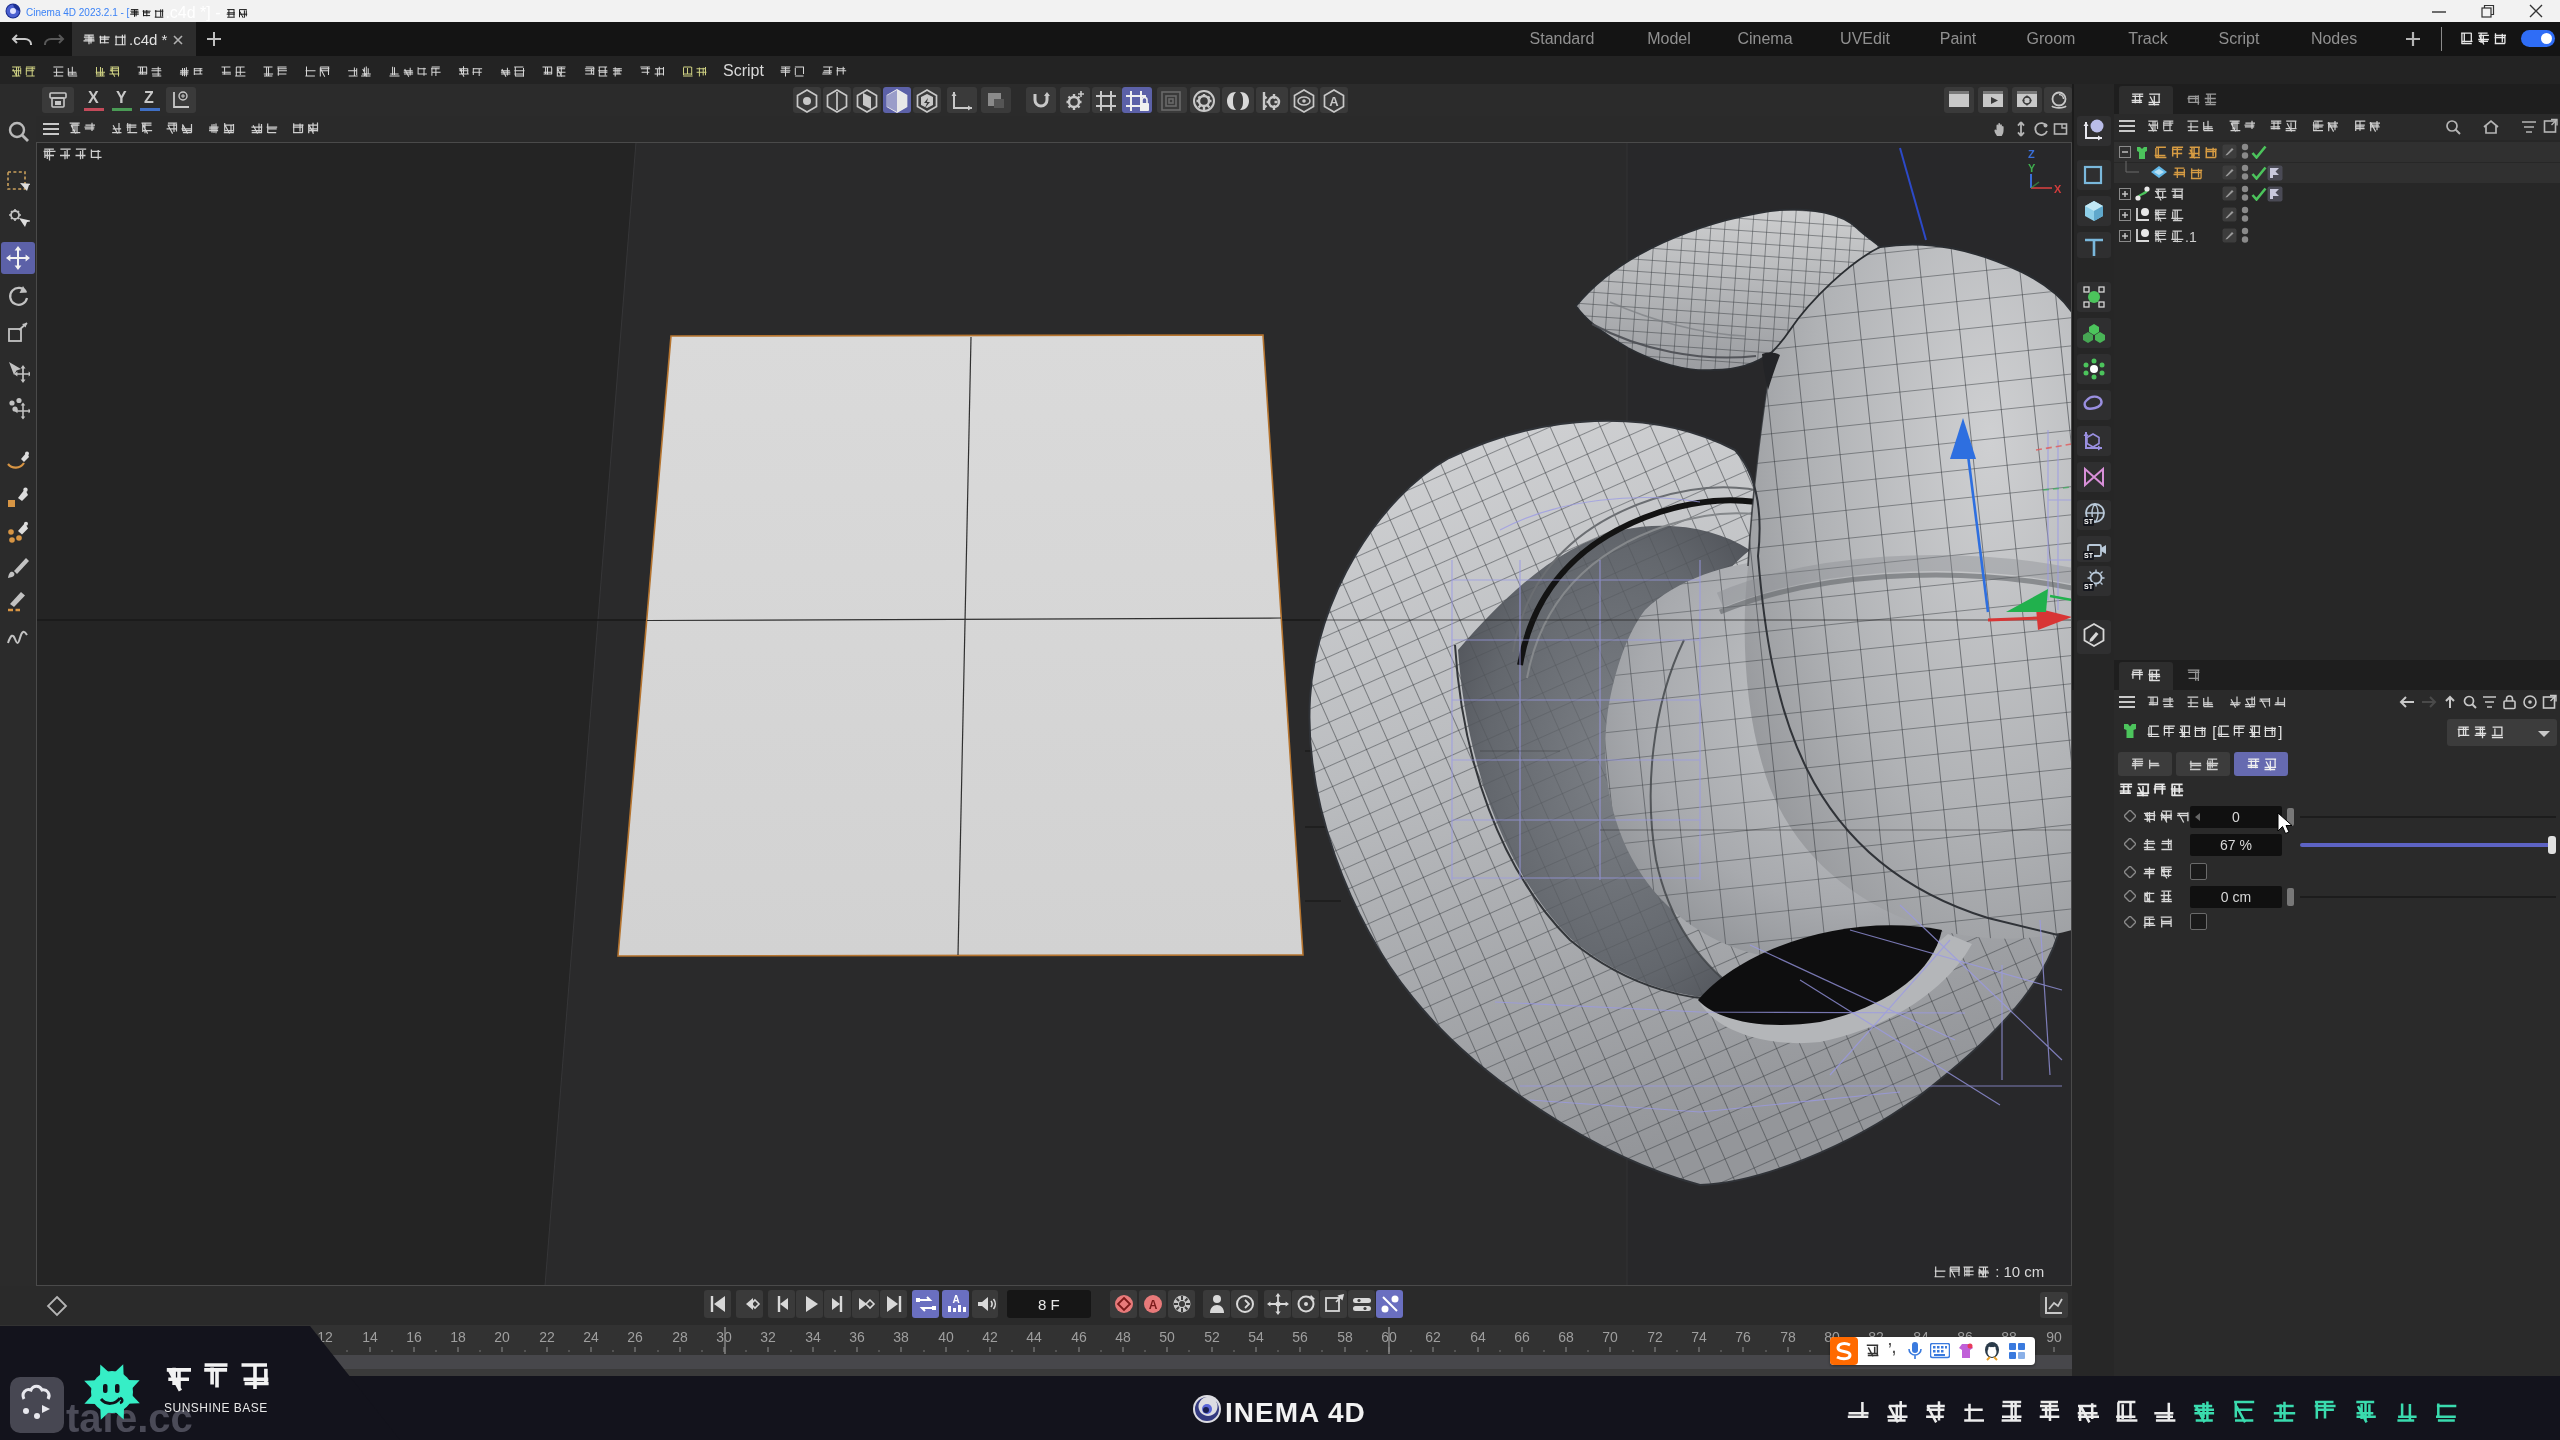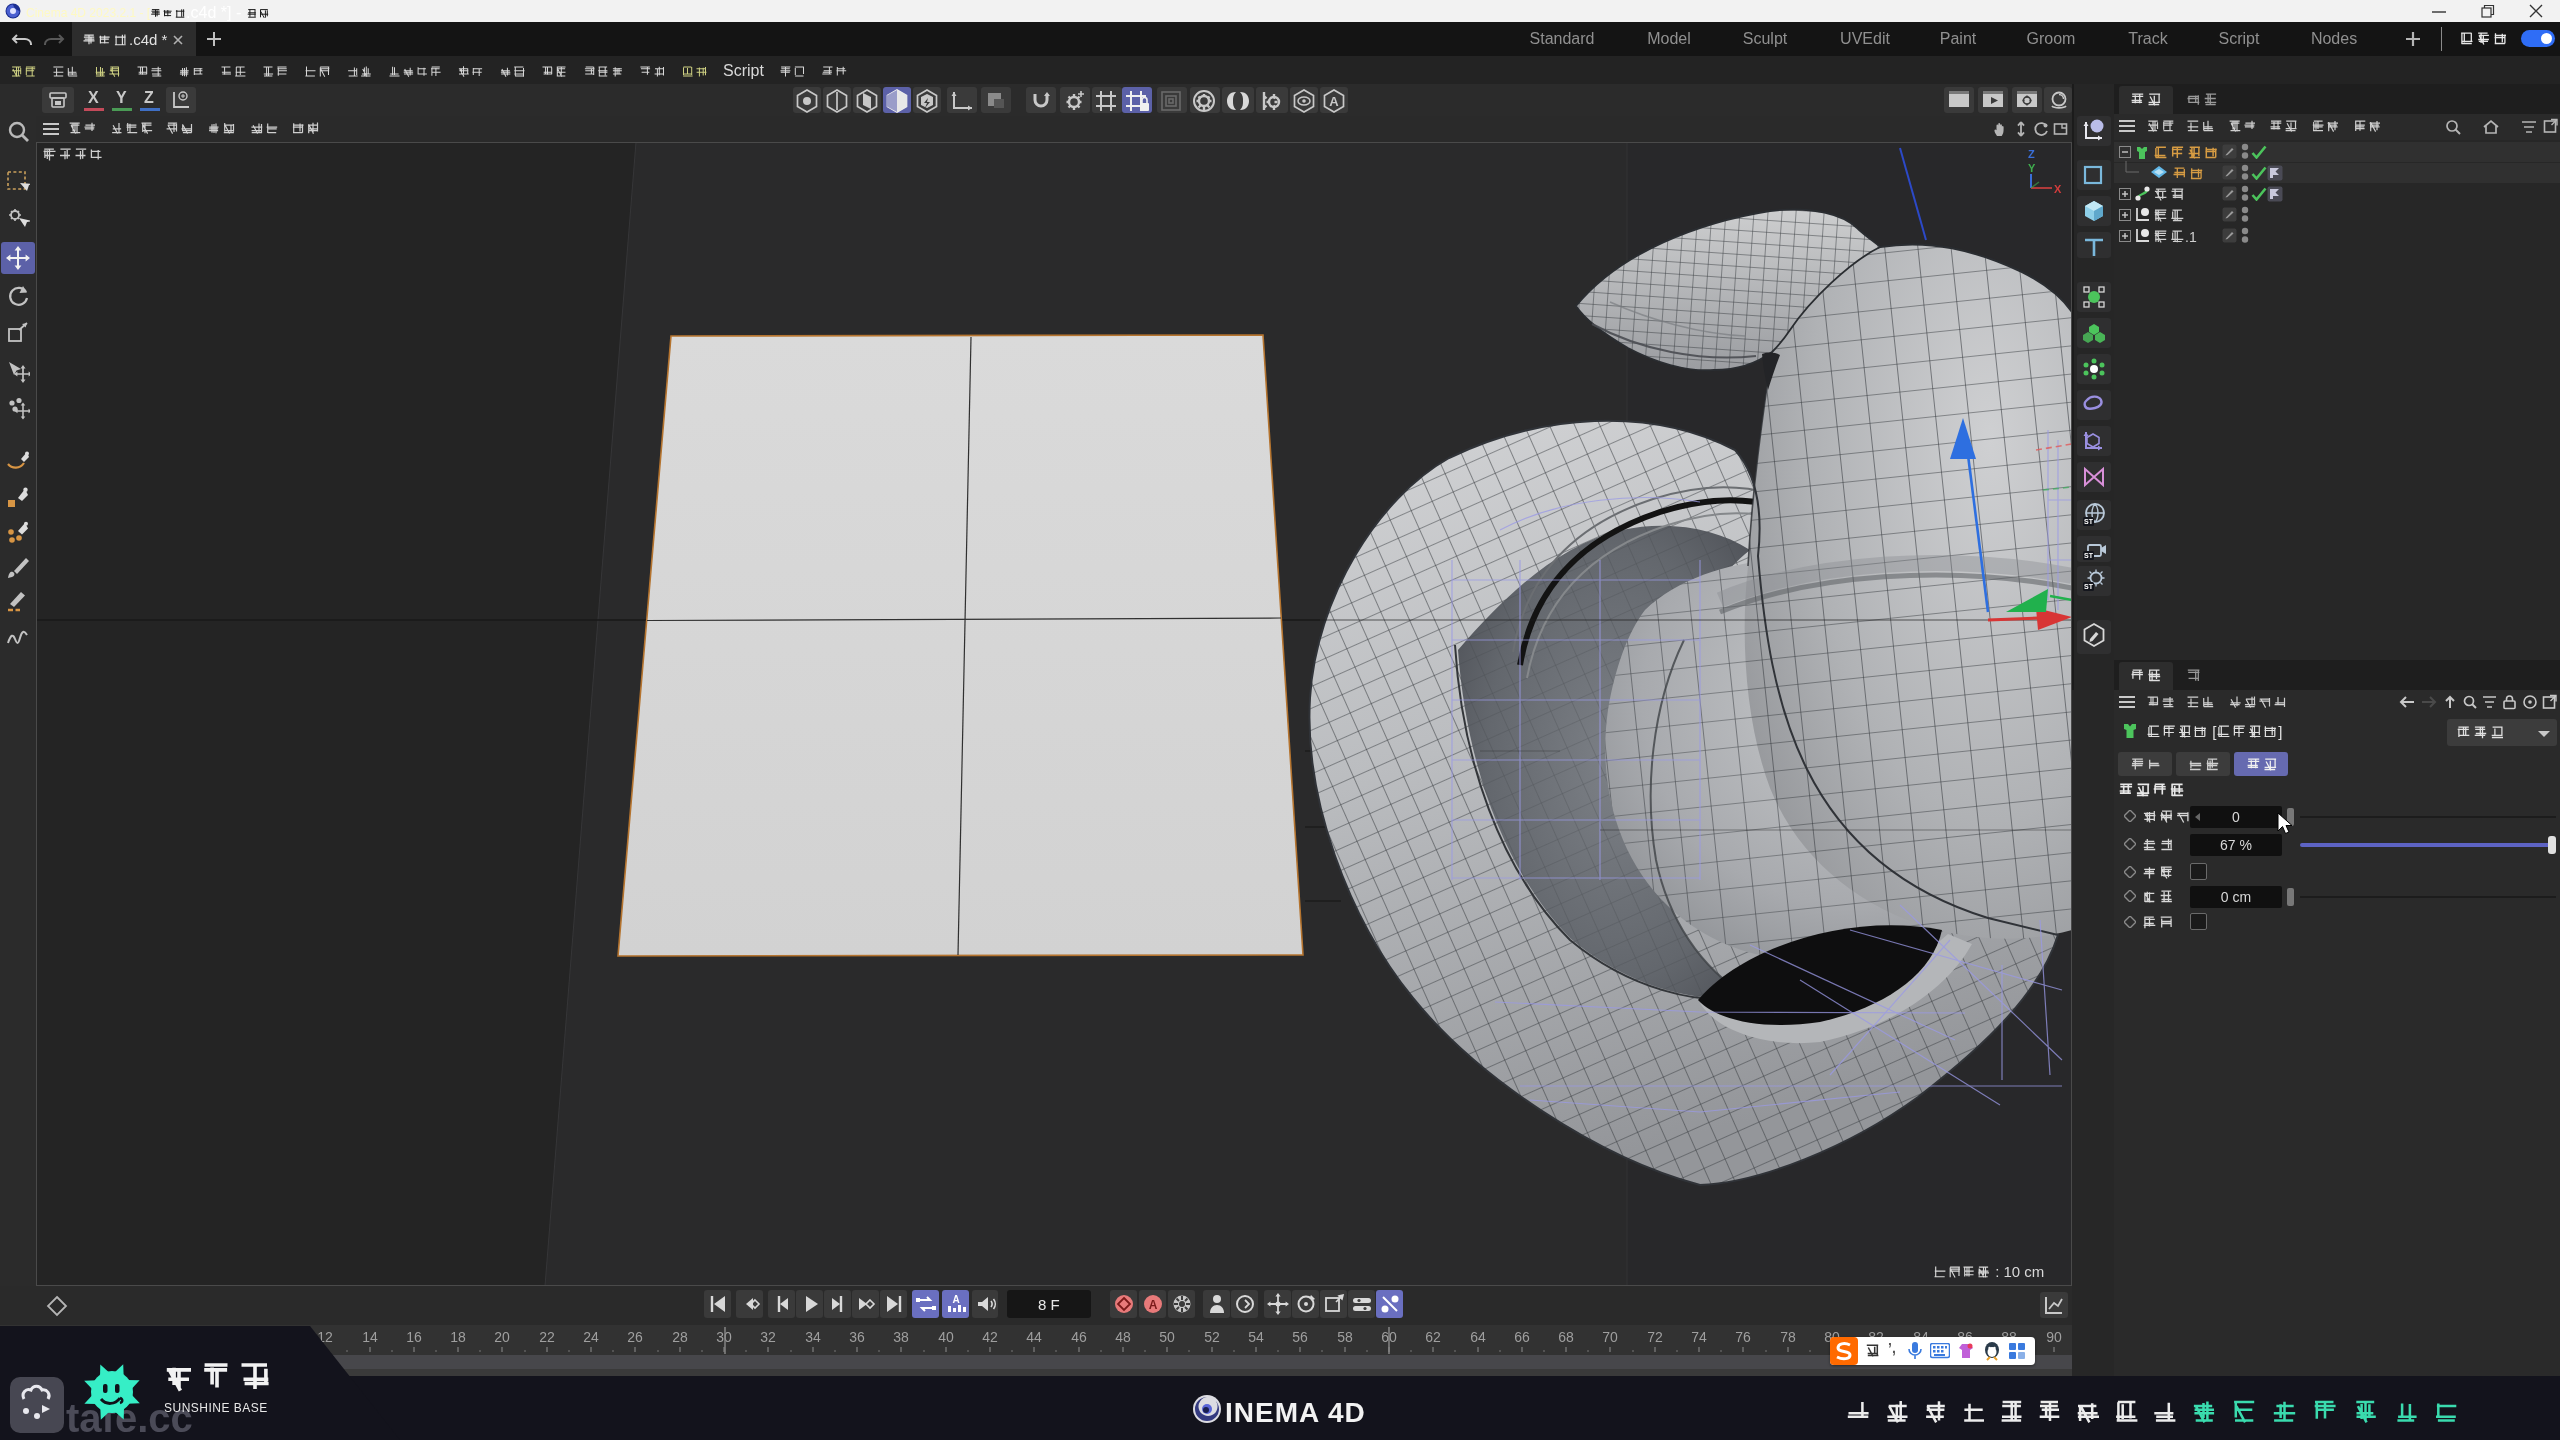--- a/index.html
+++ b/index.html
@@ -7,21 +7,21 @@
 </style></head>
 <body>
 <div style="position:relative;width:2560px;height:1440px;font-family:'Liberation Sans',sans-serif">
 <div style="position:absolute;left:0px;top:0px;width:2560px;height:22px;background:#f2f2f2"></div>
 <svg style="position:absolute;left:5px;top:3px;" width="16" height="16" viewBox="0 0 16 16">
       <circle cx="8" cy="8" r="7.5" fill="#1b2e8f"></circle>
       <path d="M8 1.5a6.5 6.5 0 1 0 6.5 6.5A9 9 0 0 1 8 1.5z" fill="#4a5fd0"></path>
       <circle cx="8" cy="8" r="3" fill="#dfe2ff"></circle>
     </svg>
 <div style="position:absolute;left:26px;top:5px;display:flex;align-items:center;gap:0px;font-family:&quot;Liberation Sans&quot;,sans-serif">
-      <span style="font-size:12px;color:#fef9c3;font-weight:normal;white-space:pre;line-height:1">Cinema 4D 2023.2.1 - [</span>
+      <span style="font-size:10px;color:#3b82f6;font-weight:normal;white-space:pre;line-height:1">Cinema 4D 2023.2.1 - [</span>
       <svg style="flex:none" width="36" height="11" viewBox="0 0 36 11">
         <g stroke="#1c1c1c" stroke-width="1.00" fill="none">
           <path transform="translate(0.0,0)" d="M1.9 1.6H9.3 M1.5 3.2H9.6 M2.1 4.8H9.7 M1.2 6.2H9.8 M5.5 1.6V8.8 M7.1 2.6V8.3"></path>
           <path transform="translate(12.3,0)" d="M1.3 3.2H9.3 M2.0 4.8H8.7 M1.9 7.6H8.8 M2.2 2.2V8.2 M5.5 2.0V8.2"></path>
           <path transform="translate(24.6,0)" d="M1.3 3.2H9.7 M1.2 9.2H9.7 M2.2 2.0V9.1 M7.1 1.3V8.9 M9.0 1.3V8.6"></path>
         </g>
       </svg>
       <span style="font-size:16px;color:#ffffff;font-weight:normal;white-space:pre;line-height:1">.c4d *] - </span>
       <svg style="flex:none" width="23" height="11" viewBox="0 0 23 11">
         <g stroke="#1c1c1c" stroke-width="1.00" fill="none">
@@ -61,21 +61,21 @@
       <span style="font-size:15px;color:#e2e2e2;font-weight:normal;white-space:pre;line-height:1">.c4d *</span>
     </div>
 <svg style="position:absolute;left:172px;top:34px;" width="12" height="12" viewBox="0 0 12 12">
       <path d="M2 2L10 10M10 2L2 10" stroke="#b0b0b0" stroke-width="1.6"></path>
     </svg>
 <svg style="position:absolute;left:206px;top:31px;" width="16" height="16" viewBox="0 0 16 16">
       <path d="M8 1V15M1 8H15" stroke="#c0c0c0" stroke-width="2"></path>
     </svg>
 <div style="position:absolute;left:1562px;top:31px;transform:translateX(-50%);font-family:&quot;Liberation Sans&quot;,sans-serif;font-size:16px;color:#909090;white-space:nowrap;line-height:1">Standard</div>
 <div style="position:absolute;left:1669px;top:31px;transform:translateX(-50%);font-family:&quot;Liberation Sans&quot;,sans-serif;font-size:16px;color:#909090;white-space:nowrap;line-height:1">Model</div>
-<div style="position:absolute;left:1765px;top:31px;transform:translateX(-50%);font-family:&quot;Liberation Sans&quot;,sans-serif;font-size:16px;color:#909090;white-space:nowrap;line-height:1">Sculpt</div>
+<div style="position:absolute;left:1765px;top:31px;transform:translateX(-50%);font-family:&quot;Liberation Sans&quot;,sans-serif;font-size:16px;color:#909090;white-space:nowrap;line-height:1">Cinema</div>
 <div style="position:absolute;left:1865px;top:31px;transform:translateX(-50%);font-family:&quot;Liberation Sans&quot;,sans-serif;font-size:16px;color:#909090;white-space:nowrap;line-height:1">UVEdit</div>
 <div style="position:absolute;left:1958px;top:31px;transform:translateX(-50%);font-family:&quot;Liberation Sans&quot;,sans-serif;font-size:16px;color:#909090;white-space:nowrap;line-height:1">Paint</div>
 <div style="position:absolute;left:2051px;top:31px;transform:translateX(-50%);font-family:&quot;Liberation Sans&quot;,sans-serif;font-size:16px;color:#909090;white-space:nowrap;line-height:1">Groom</div>
 <div style="position:absolute;left:2148px;top:31px;transform:translateX(-50%);font-family:&quot;Liberation Sans&quot;,sans-serif;font-size:16px;color:#909090;white-space:nowrap;line-height:1">Track</div>
 <div style="position:absolute;left:2239px;top:31px;transform:translateX(-50%);font-family:&quot;Liberation Sans&quot;,sans-serif;font-size:16px;color:#909090;white-space:nowrap;line-height:1">Script</div>
 <div style="position:absolute;left:2334px;top:31px;transform:translateX(-50%);font-family:&quot;Liberation Sans&quot;,sans-serif;font-size:16px;color:#909090;white-space:nowrap;line-height:1">Nodes</div>
 <svg style="position:absolute;left:2405px;top:31px;" width="16" height="16" viewBox="0 0 16 16">
       <path d="M8 1V15M1 8H15" stroke="#b5b5b5" stroke-width="2.2"></path>
     </svg>
 <div style="position:absolute;left:2441px;top:27px;width:1px;height:24px;background:#8a8a8a"></div>

